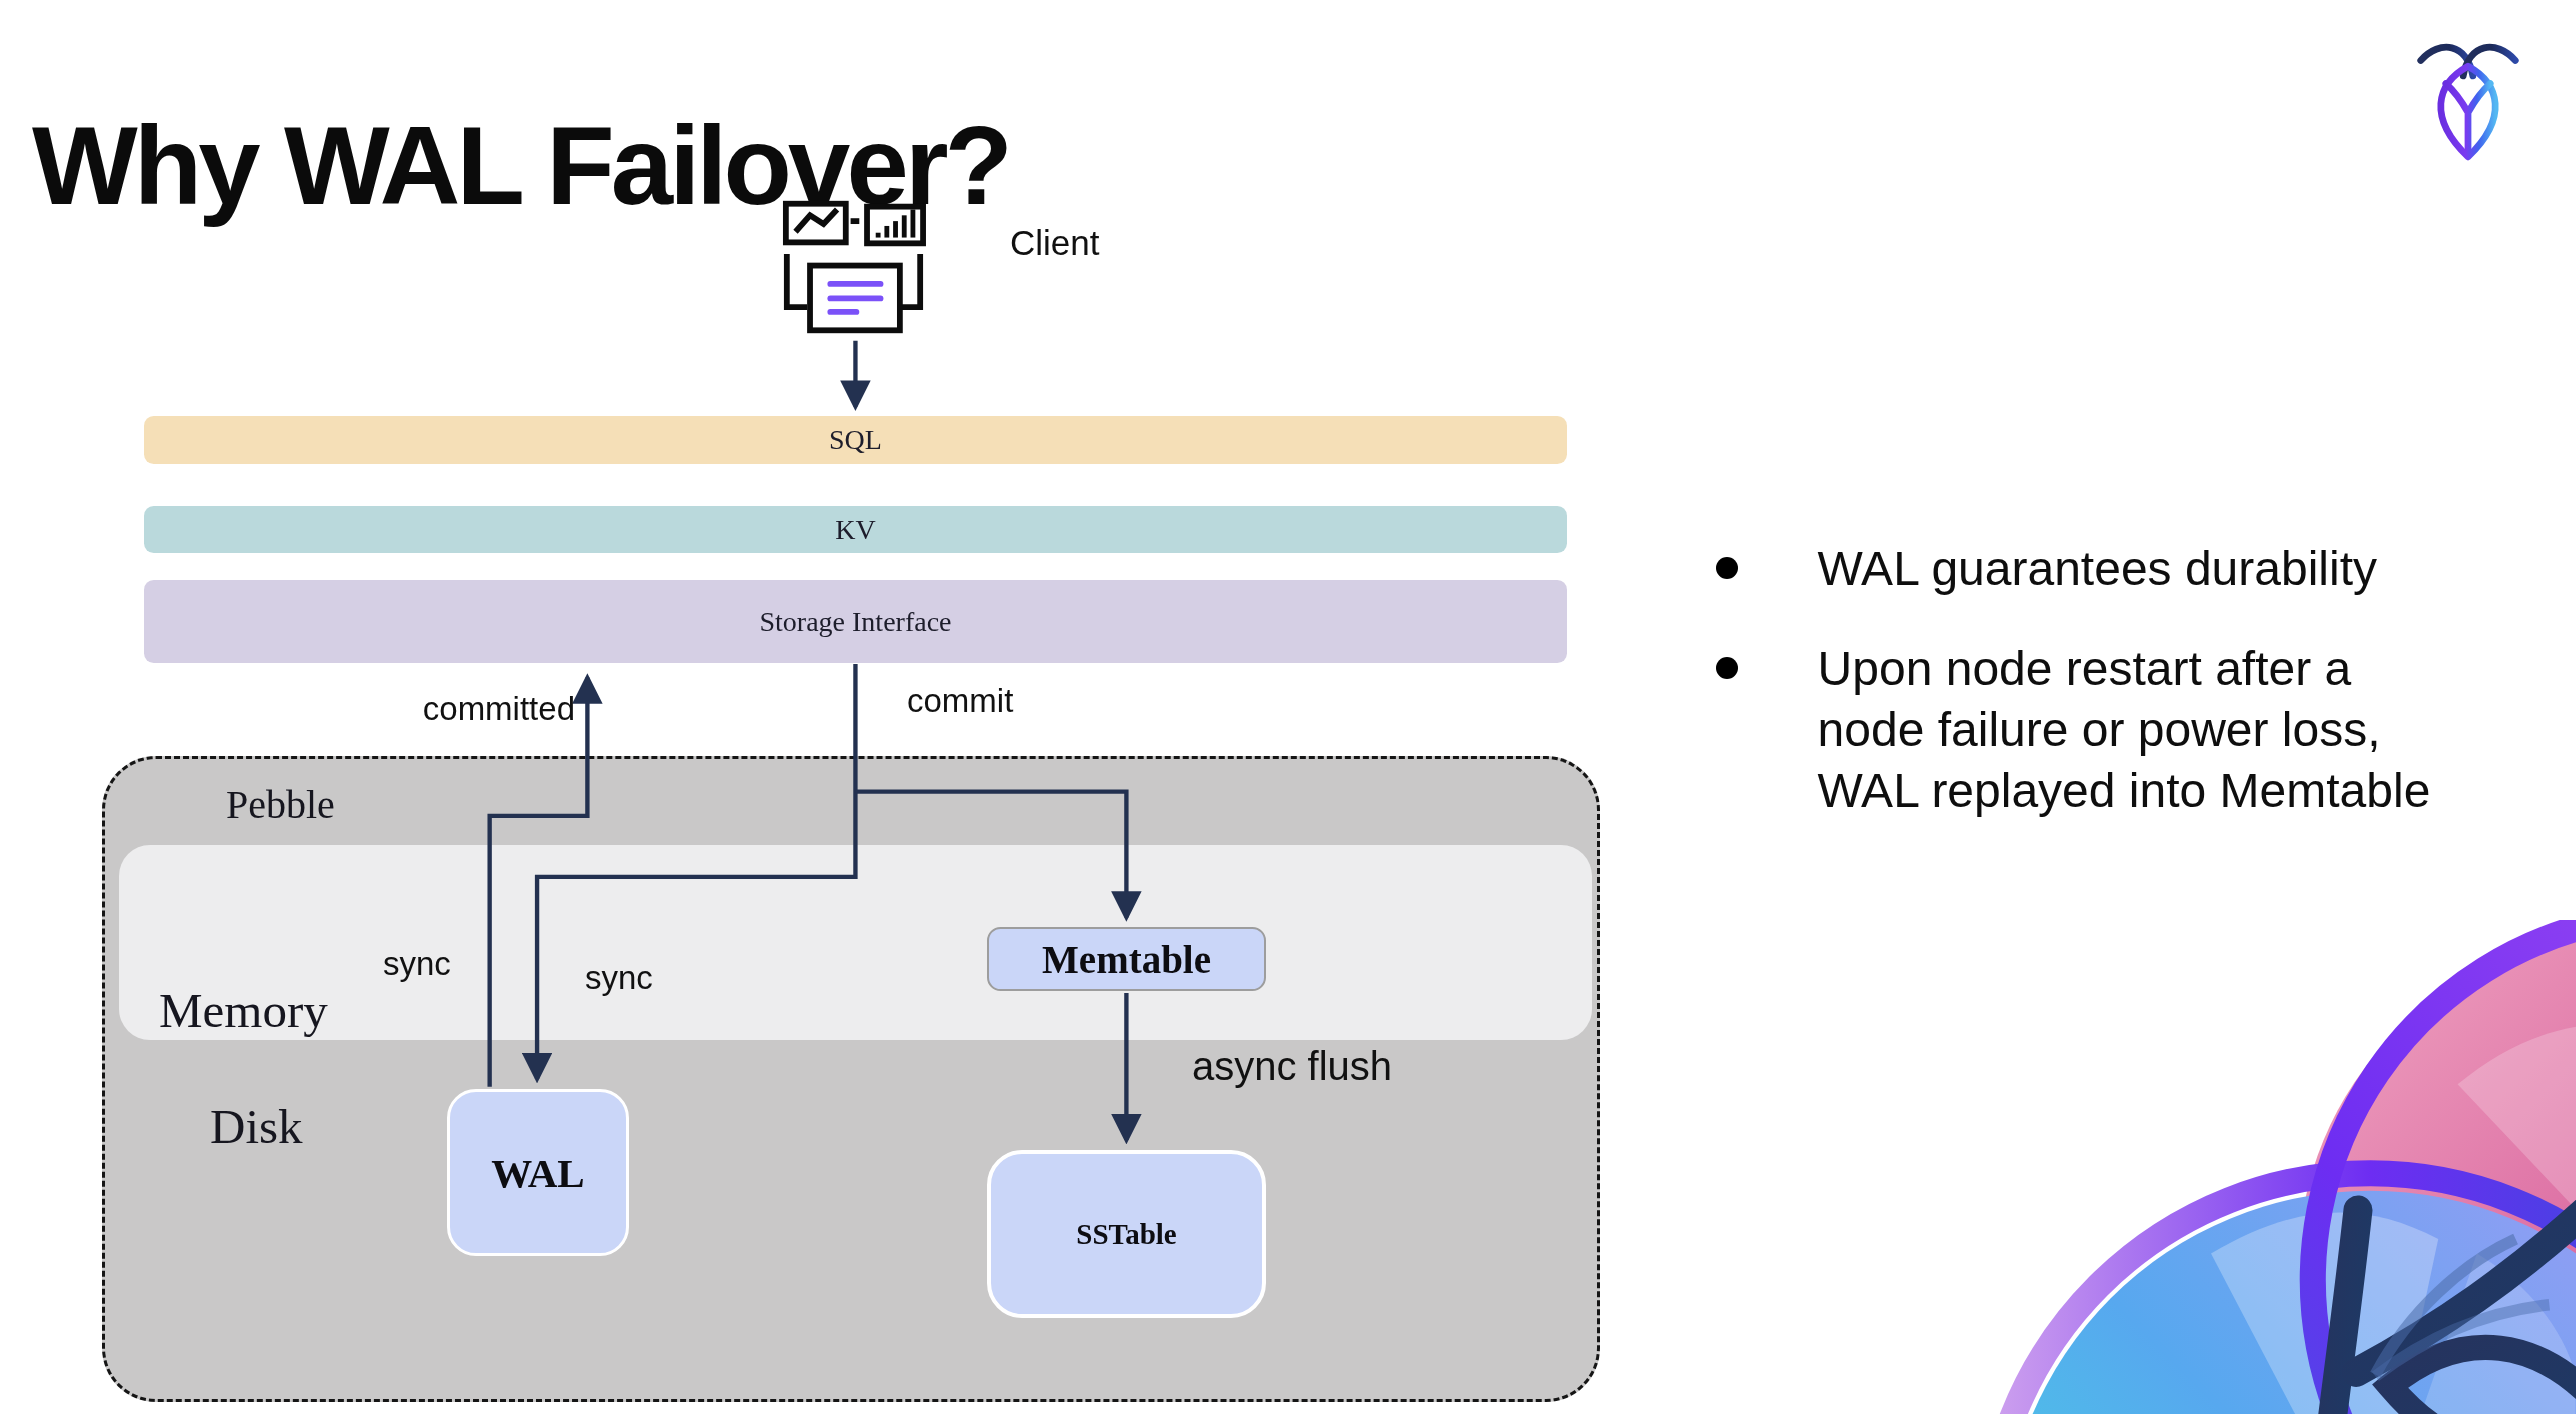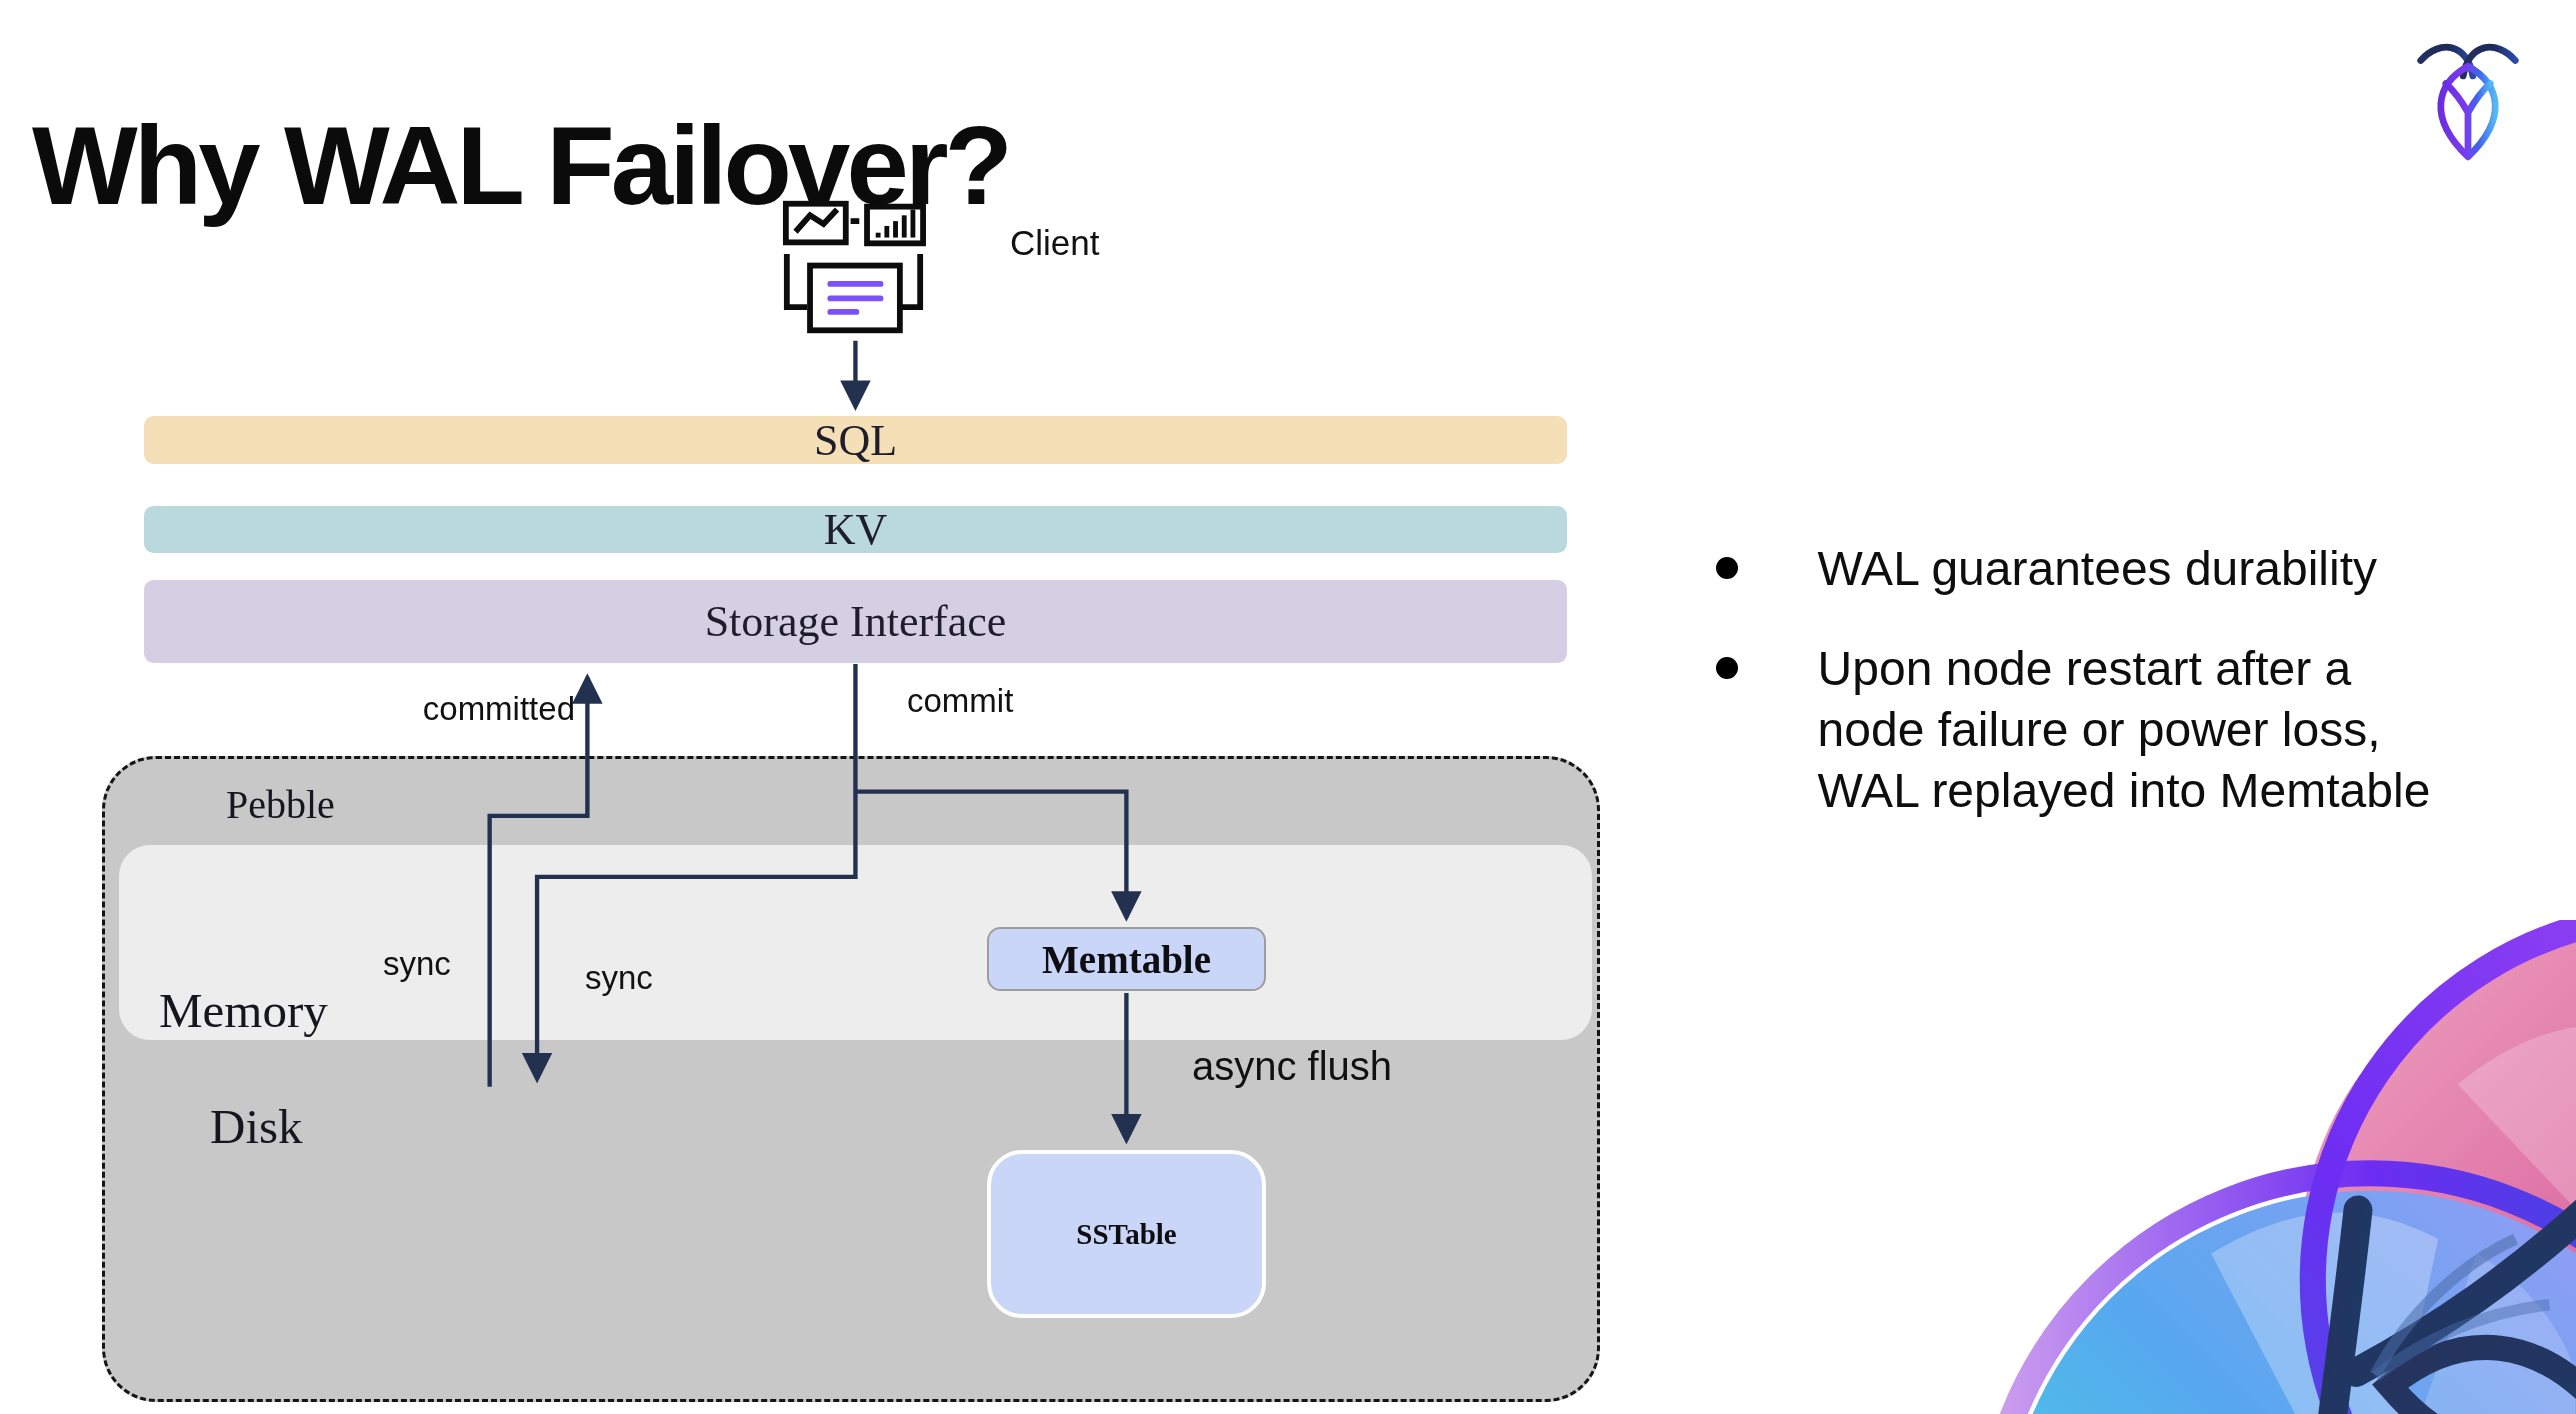--- a/index.html
+++ b/index.html
@@ -18,21 +18,21 @@
     color:#0b0b0b;line-height:1.25;
     font-family:"Liberation Sans", sans-serif;
   }
 
   
   .layer{
     position:absolute;left:144px;width:1423px;
     border-radius:9.7px;
     display:flex;align-items:center;justify-content:center;
     font-family:"Liberation Serif", serif;
-    font-size:44px;color:#1d1d2b;
+    font-size:28px;color:#1d1d2b;
   }
   .layer.sql{top:416px;height:48px;background:#f5dfb7;}
   .layer.kv{top:506px;height:47px;background:#bad9dc;}
   .layer.storage{top:580px;height:83px;background:#d5cfe4;}
 
   
   .pebble{
     position:absolute;left:102px;top:756px;width:1498px;height:646px;
     background:#c9c8c8;border:3.9px dashed #151515;border-radius:54px;
     box-sizing:border-box;
@@ -147,20 +147,23 @@
     <span>Storage Interface</span>
   </div>
 
   <div class="pebble">
     <div class="memory-band"></div>
     <span class="zone-label" style="left:121px;top:24px;font-size:40px;">Pebble</span>
     <span class="zone-label" style="left:54px;top:225px;">Memory</span>
     <span class="zone-label" style="left:105px;top:341px;">Disk</span>
   </div>
 
+  <div class="node wal">
+    <span>WAL</span>
+  </div>
   <div class="node memtable">
     <span>Memtable</span>
   </div>
   <div class="node sstable">
     <span>SSTable</span>
   </div>
 
   <svg class="arrows-layer" width="2576" height="1415" viewBox="0 0 2662 1462">
     <defs>
       <marker id="arrowhead" markerWidth="7" markerHeight="7" refX="6" refY="3.5" orient="auto">

